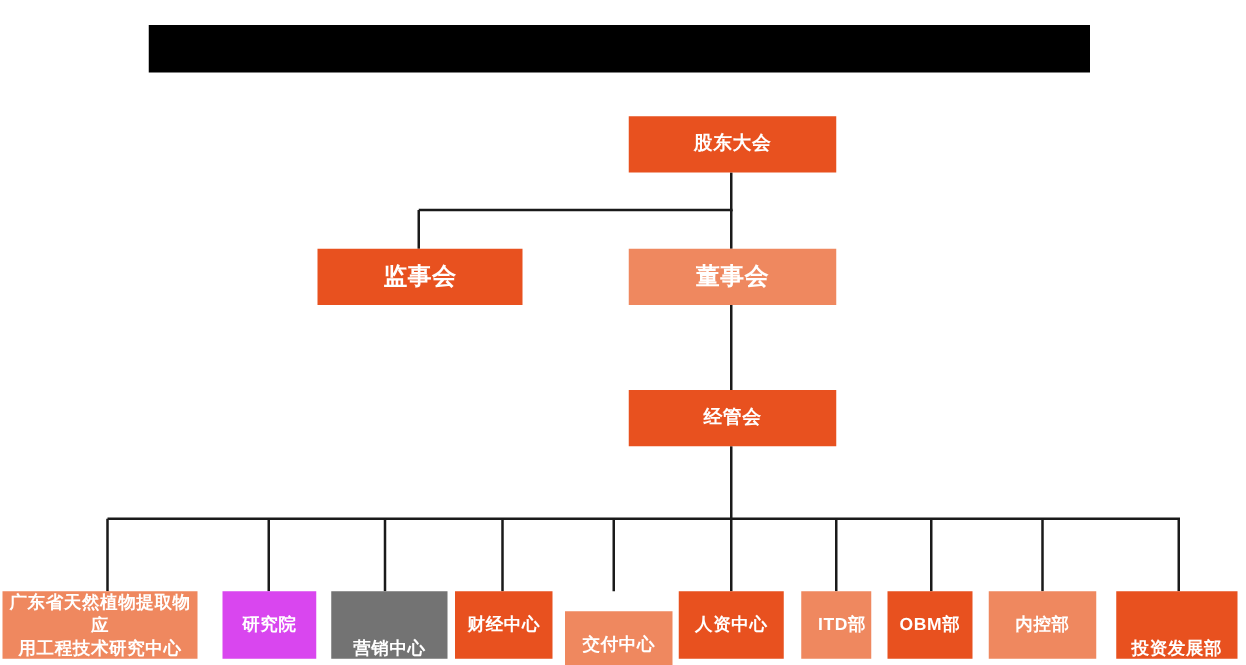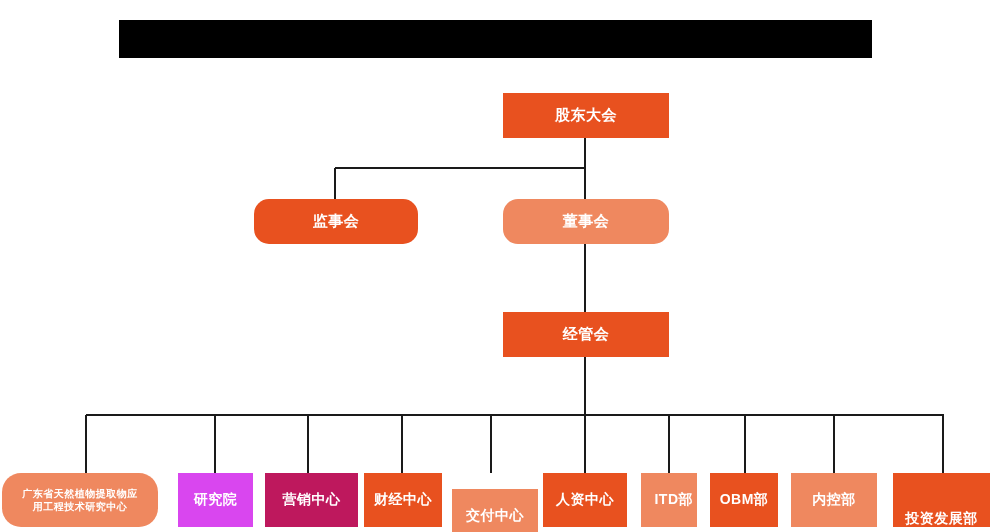--- a/index.html
+++ b/index.html
@@ -47,24 +47,24 @@
     border: 0;
     user-select: none;
   }
   .node.dark  { background: #E8511F; }
   .node.light { background: #EF885F; }
 
   .node .label { display: block; padding: 0 4px; }
 
   
   .lvl1 { font-size: 15px; }
-  .lvl2 { font-size: 15px; border-radius: 15px; }
+  .lvl2 { font-size: 19px; }
   .lvl3 { font-size: 15px; }
   .leaf { font-size: 14px; }
-  .leaf-small { font-size: 10px; line-height: 1.35; font-weight: bold; border-radius: 19px; }
+  .leaf-small { font-size: 14px; line-height: 1.35; font-weight: bold; }
 </style>
 </head>
 <body>
 
 <div id="chart-root">
 
   <div class="redaction-bar" id="redaction-bar" style="left: 119px; top: 20px; width: 753px; height: 38px; background: rgb(0, 0, 0);"></div>
 
   <div id="connector-layer">
       <div class="conn conn-v" style="left: 584px; top: 138px; height: 31px; background: rgb(26, 26, 26);"></div>
@@ -98,21 +98,21 @@
       </div>
       <div class="node dark lvl3" style="left: 503px; top: 312px; width: 166px; height: 45px; background: rgb(232, 81, 31);">
         <span class="label">经管会</span>
       </div>
       <div class="node light leaf-small" style="left: 2px; top: 473px; width: 156px; height: 54px; background: rgb(239, 136, 95);">
         <span class="label">广东省天然植物提取物应<br>用工程技术研究中心</span>
       </div>
       <div class="node dark leaf" style="left: 178px; top: 473px; width: 75px; height: 54px; background: #d946ef;">
         <span class="label">研究院</span>
       </div>
-      <div class="node light leaf" style="left: 265px; top: 473px; width: 93px; height: 54px; background: #be185d;">
+      <div class="node light leaf" style="left: 265px; top: 473px; width: 93px; height: 54px; background: #737373; align-items: flex-end;">
         <span class="label">营销中心</span>
       </div>
       <div class="node dark leaf" style="left: 364px; top: 473px; width: 78px; height: 54px; background: rgb(232, 81, 31);">
         <span class="label">财经中心</span>
       </div>
       <div class="node light leaf" style="left: 452px; top: 489px; width: 86px; height: 54px; background: rgb(239, 136, 95);">
         <span class="label">交付中心</span>
       </div>
       <div class="node dark leaf" style="left: 543px; top: 473px; width: 84px; height: 54px; background: rgb(232, 81, 31);">
         <span class="label">人资中心</span>

